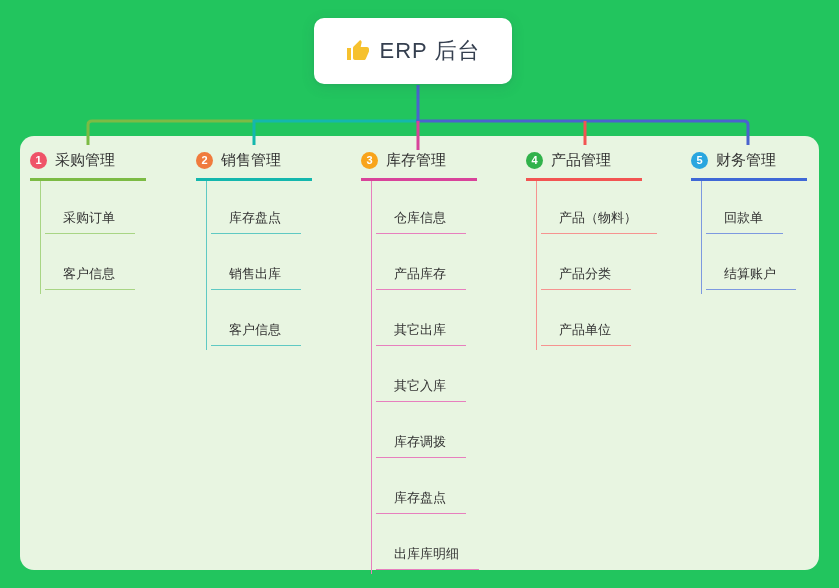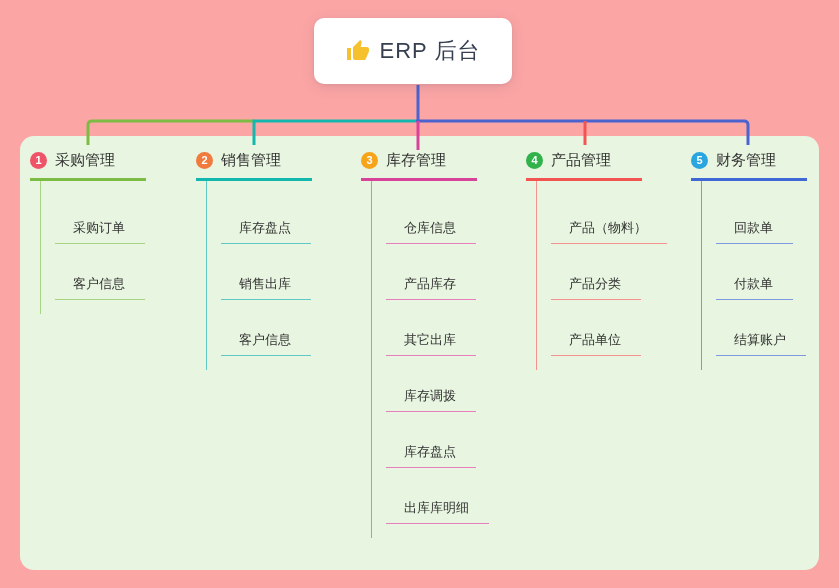--- a/index.html
+++ b/index.html
@@ -1,16 +1,16 @@
 <!DOCTYPE html>
 <html><head>
 <meta charset="utf-8">
 <style>
   html,body{margin:0;padding:0;background:#fff;font-family:"Liberation Sans","DejaVu Sans",sans-serif;}
-  .canvas{position:relative;width:839px;height:588px;background:#fca5a5;overflow:hidden;}
+  .canvas{position:relative;width:839px;height:588px;background:#22c55e;overflow:hidden;}
 
   
   .root-node{
     position:absolute;left:314px;top:18px;width:198px;height:66px;
     background:#ffffff;border-radius:10px;
     box-shadow:0 3px 14px rgba(60,70,90,.14), 0 1px 3px rgba(60,70,90,.08);
     display:flex;align-items:center;justify-content:center;gap:10px;
     font-size:22px;color:#353f4f;letter-spacing:1px;
   }
   .root-node .thumb{width:24px;height:24px;display:inline-block;}
@@ -32,21 +32,21 @@
     width:116px;padding-bottom:8px;height:20px;
     border-bottom:3px solid var(--line);
     font-size:15px;font-weight:500;color:#333;white-space:nowrap;
   }
   .badge{
     flex:0 0 auto;width:17px;height:17px;border-radius:50%;
     background:var(--badge);color:#fff;font-size:11px;font-weight:bold;
     display:flex;align-items:center;justify-content:center;line-height:1;
   }
   .children{
-    list-style:none;margin:0;padding:14px;
+    list-style:none;margin:0;padding:4px;
     position:absolute;left:10px;top:31px;
     border-left:1px solid var(--child-line);
   }
   .children li{
     height:55px;width:max-content;
     padding:0 20px 0 18px;
     border-bottom:1px solid var(--child-line);
     display:flex;align-items:flex-end;
   }
   .children li:first-child{height:48px;}
@@ -119,20 +119,23 @@
       <li>
           <span>仓库信息</span>
         </li>
       <li>
           <span>产品库存</span>
         </li>
       <li>
           <span>其它出库</span>
         </li>
       <li>
+          <span>其它入库</span>
+        </li>
+      <li>
           <span>库存调拨</span>
         </li>
       <li>
           <span>库存盘点</span>
         </li>
       <li>
           <span>出库库明细</span>
         </li>
     </ul>
   </div>
@@ -158,21 +161,18 @@
   <div class="branch" style="left: 691px; --line: #3F68D6; --child-line: #7D99E0; --badge: #29A6DF;">
     <div class="branch-heading">
       <span class="badge">5</span>
       <span>财务管理</span>
     </div>
     <ul class="children">
       <li>
           <span>回款单</span>
         </li>
       <li>
-          <span>付款单</span>
-        </li>
-      <li>
           <span>结算账户</span>
         </li>
     </ul>
   </div>
 
 </div>
 
 </body></html>

